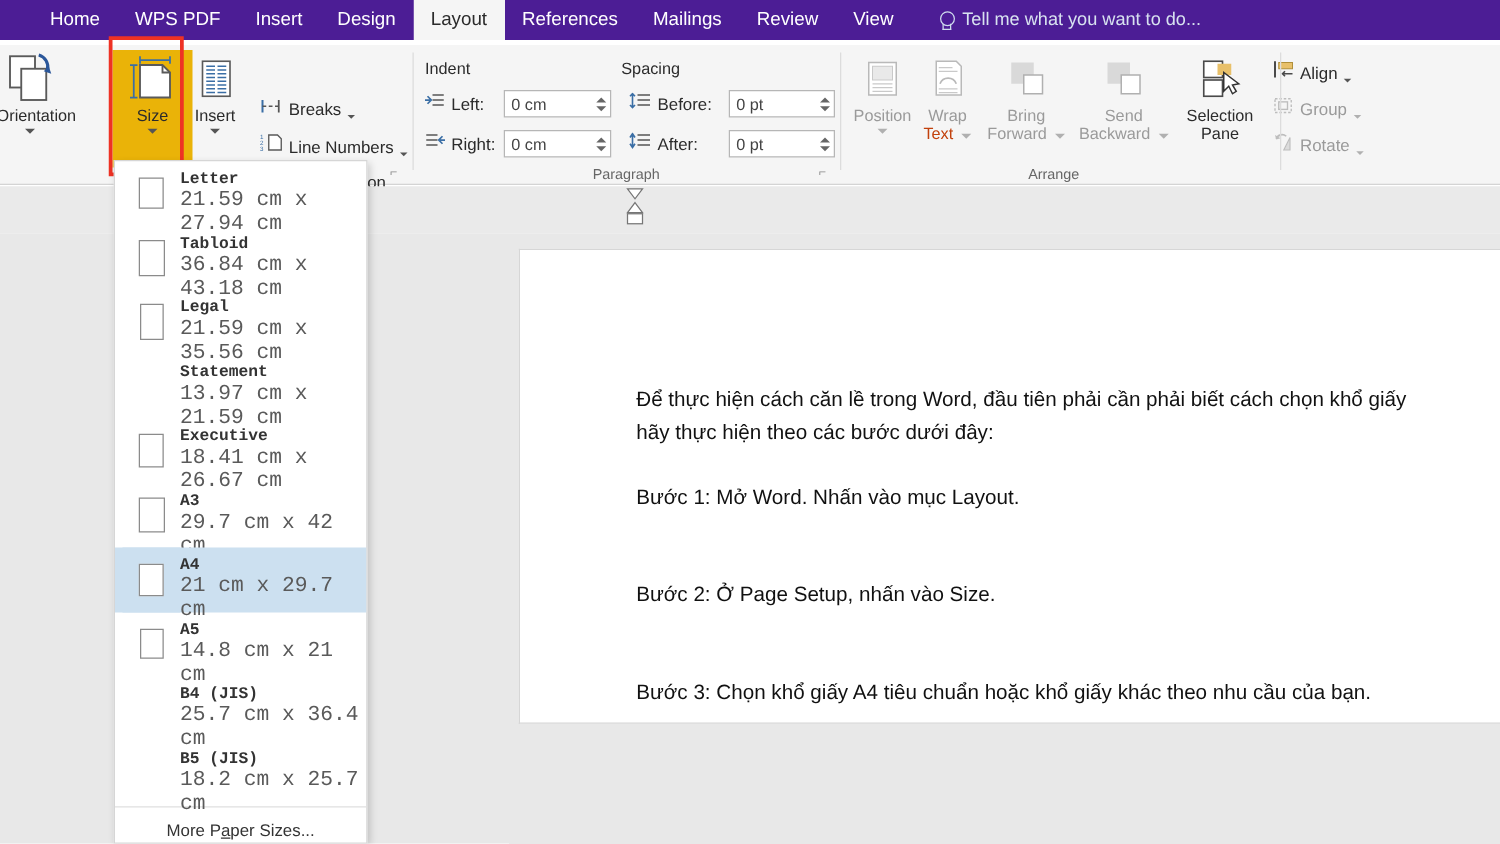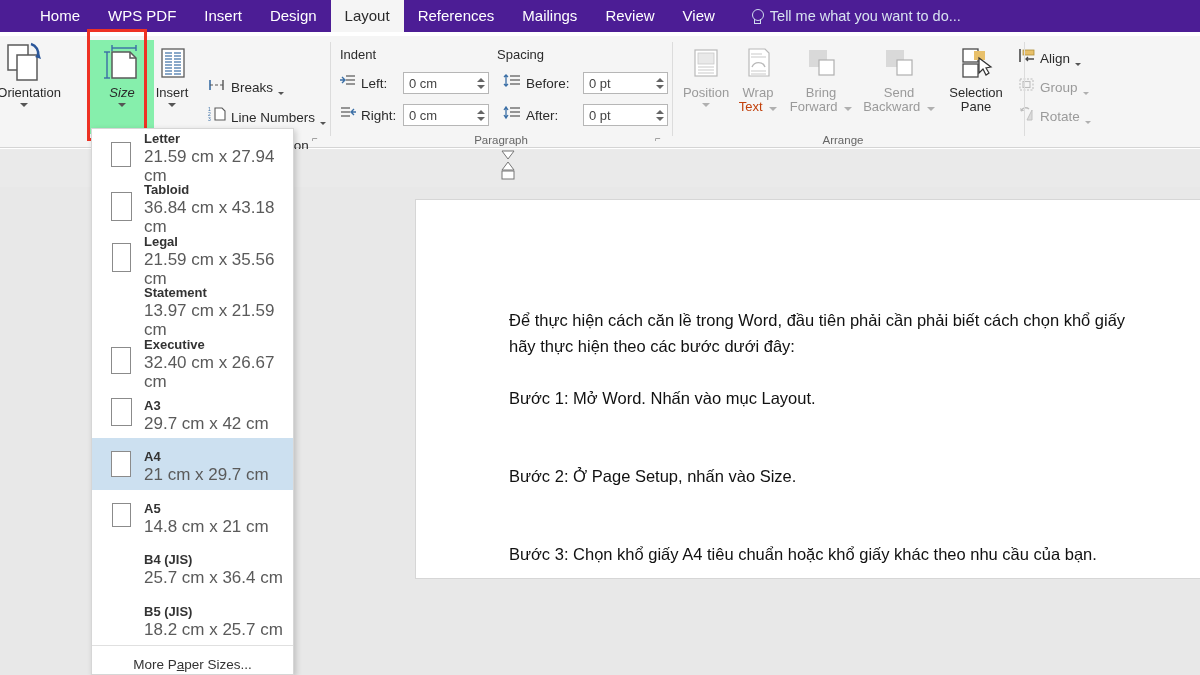--- a/index.html
+++ b/index.html
@@ -73,22 +73,21 @@
   .bigbtn .caret { margin-top: 3px; }
   .caret {
     width: 0; height: 0;
     border-left: 4px solid transparent; border-right: 4px solid transparent;
     border-top: 4px solid #555;
   }
   .caret.sm { border-left-width:3.5px; border-right-width:3.5px; border-top-width:3.5px; }
   .caret.gray { border-top-color: #b0b0b0; }
 
   #btn-size {
-    background: #86efac;
-    font-style: italic;
+    background: #eab308;
   }
   .size-hl {
     position: absolute; left: 87px; top: 29px; width: 60px; height: 112px;
     border: 3px solid #ee3224; pointer-events: none;
   }
 
   
   .smallbtn {
     position: absolute; display: flex; align-items: flex-end; gap: 5px;
     font-size: 13.5px; color: #2b2b2b; white-space: nowrap;
@@ -154,22 +153,22 @@
   
   .menu {
     position: absolute; left: 91px; top: 128px;
     width: 203px; height: 547px;
     background: #ffffff;
     border: 1px solid #d6d6d6;
     box-shadow: 2px 2px 6px rgba(0,0,0,0.18);
     z-index: 40;
   }
   .mi {
-    position: relative; display: flex; align-items: center;
-    height: 51.5px; padding-left: 6px;
+    position: relative; display: flex; align-items: flex-start;
+    height: 51.5px; padding-left: 6px; font-family: Liberation Mono, monospace;
   }
   .mi .thumbwrap {
     width: 46px; flex: 0 0 auto;
     display: flex; align-items: center; justify-content: center;
     height: 51.5px;
   }
   .mi .thumb { border: 1px solid #8b8b8b; background: #fff; }
   .mi .txt { padding-top: 5px; }
   .mi .nm { font-size: 13px; font-weight: bold; color: #333; line-height: 17px; }
   .mi .dim { font-size: 17px; color: #5a5a5a; line-height: 19px; }
@@ -610,21 +609,21 @@
             <div class="nm">Statement</div>
             <div class="dim">13.97 cm x 21.59 cm</div>
           </div>
         </div>
         <div class="mi">
           <div class="thumbwrap">
             <div class="thumb" style="width: 20px; height: 27px;"></div>
           </div>
           <div class="txt">
             <div class="nm">Executive</div>
-            <div class="dim">32.40 cm x 26.67 cm</div>
+            <div class="dim">18.41 cm x 26.67 cm</div>
           </div>
         </div>
         <div class="mi">
           <div class="thumbwrap">
             <div class="thumb" style="width: 21px; height: 28px;"></div>
           </div>
           <div class="txt">
             <div class="nm">A3</div>
             <div class="dim">29.7 cm x 42 cm</div>
           </div>

